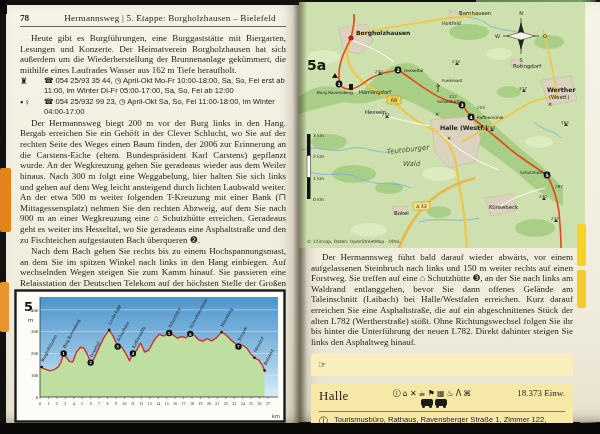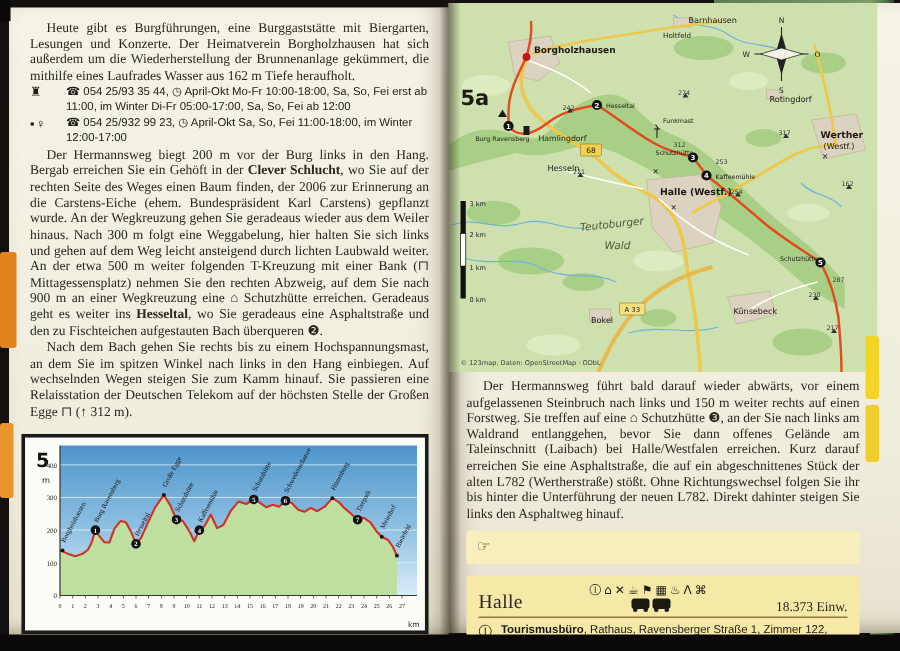--- a/index.html
+++ b/index.html
@@ -43,54 +43,58 @@
   .chartbox{position:absolute;left:8px;top:284px;width:272px;height:134px;}
   .chartbox svg{display:block;}
 
   
   .mapwrap{position:absolute;left:0;top:0;width:286px;height:246px;overflow:hidden;}
   .rp-text{position:absolute;left:12px;top:250px;width:262px;color:#2b2620;}
   .tipbox{display:flex;gap:6px;background:#f9efbd;border-radius:2px;
     padding:5px 7px;margin-top:7px;font-size:9px;line-height:1.2;}
   .tipbox .tic{flex:none;font-size:10px;}
   .hallebox{background:#f6e8a7;border-radius:2px;padding:4px 8px 6px 8px;margin-top:8px;}
-  .halle-head{display:flex;align-items:flex-end;border-bottom:1px solid #8e7b44;padding-bottom:2px;gap:39px;}
+  .halle-head{display:flex;align-items:flex-start;border-bottom:1px solid #8e7b44;padding-bottom:2px;gap:39px;}
   .halle-title{font-size:13px;letter-spacing:.3px;}
   .halle-icons{flex:1;text-align:center;font-family:"DejaVu Sans",sans-serif;
     font-size:8px;color:#1c1913;letter-spacing:2px;}
   .veh{display:inline-block;position:relative;width:12px;height:7px;background:#1c1913;
     border-radius:2px;vertical-align:1px;margin-left:2px;}
   .veh:before,.veh:after{content:"";position:absolute;bottom:-2px;width:3px;height:3px;
     border-radius:50%;background:#1c1913;}
   .veh:before{left:1px;} .veh:after{right:1px;}
   .halle-pop{font-size:9px;}
   .halle-body{display:flex;gap:6px;margin-top:3px;
     font-family:"Liberation Sans","DejaVu Sans",sans-serif;font-size:7.6px;line-height:1.35;color:#1d1a16;}
   .halle-body .ic{flex:none;font-size:9px;}
-  .b{font-weight:bold;}
+  .b{font-weight:normal;}
 </style>
 </head>
 <body>
 
 <div class="photo">
 
   <div class="cover-top"></div>
   <div class="cover-edge"></div>
 
   <div class="page page-left">
     <div class="lp-inner">
+      <div class="hdr">
+        <span class="pn">78</span>
+        <span class="ht">Hermannsweg | 5. Etappe: Borgholzhausen – Bielefeld</span>
+      </div>
       <p class="body ind">Heute gibt es Burgführungen, eine Burggaststätte mit Biergarten, Lesungen und Konzerte. Der Heimatverein Borgholzhausen hat sich außerdem um die Wiederherstellung der Brunnenanlage gekümmert, die mithilfe eines Laufrades Wasser aus 162 m Tiefe heraufholt.</p>
 
       <div class="infoline">
         <span class="ic">♜</span>
         <span class="tx">☎ 054 25/93 35 44, ◷ April-Okt Mo-Fr 10:00-18:00, Sa, So, Fei erst ab 11:00, im Winter Di-Fr 05:00-17:00, Sa, So, Fei ab 12:00</span>
       </div>
       <div class="infoline">
         <span class="ic"><span>▪</span><span>♀</span></span>
-        <span class="tx">☎ 054 25/932 99 23, ◷ April-Okt Sa, So, Fei 11:00-18:00, im Winter 12:00-17:00</span>
+        <span class="tx">☎ 054 25/932 99 23, ◷ April-Okt Sa, So, Fei 11:00-18:00, im Winter 04:00-17:00</span>
       </div>
 
       <p class="body ind"><span>Der Hermannsweg biegt 200 m vor der Burg links in den Hang. Bergab erreichen Sie ein Gehöft in der </span><span class="b">Clever Schlucht</span><span>, wo Sie auf der rechten Seite des Weges einen Baum finden, der 2006 zur Erinnerung an die Carstens-Eiche (ehem. Bundespräsident Karl Carstens) gepflanzt wurde. An der Wegkreuzung gehen Sie geradeaus wieder aus dem Weiler hinaus. Nach 300 m folgt eine Weggabelung, hier halten Sie sich links und gehen auf dem Weg leicht ansteigend durch lichten Laubwald weiter. An der etwa 500 m weiter folgenden T-Kreuzung mit einer Bank (⊓ Mittagessensplatz) nehmen Sie den rechten Abzweig, auf dem Sie nach 900 m an einer Wegkreuzung eine ⌂ Schutzhütte erreichen. Geradeaus geht es weiter ins </span><span class="b">Hesseltal</span><span>, wo Sie geradeaus eine Asphaltstraße und den zu Fischteichen aufgestauten Bach überqueren ❷.</span></p>
       <p class="body ind">Nach dem Bach gehen Sie rechts bis zu einem Hochspannungsmast, an dem Sie im spitzen Winkel nach links in den Hang einbiegen. Auf wechselnden Wegen steigen Sie zum Kamm hinauf. Sie passieren eine Relaisstation der Deutschen Telekom auf der höchsten Stelle der Großen Egge ⊓ (↑ 312 m).</p>
     </div>
 
     <div class="chartbox">
       <svg id="profile-svg" width="272" height="134" viewBox="0 0 272 134" xmlns="http://www.w3.org/2000/svg">
         <defs>
           <linearGradient id="sky" x1="0" y1="0" x2="0" y2="1">

